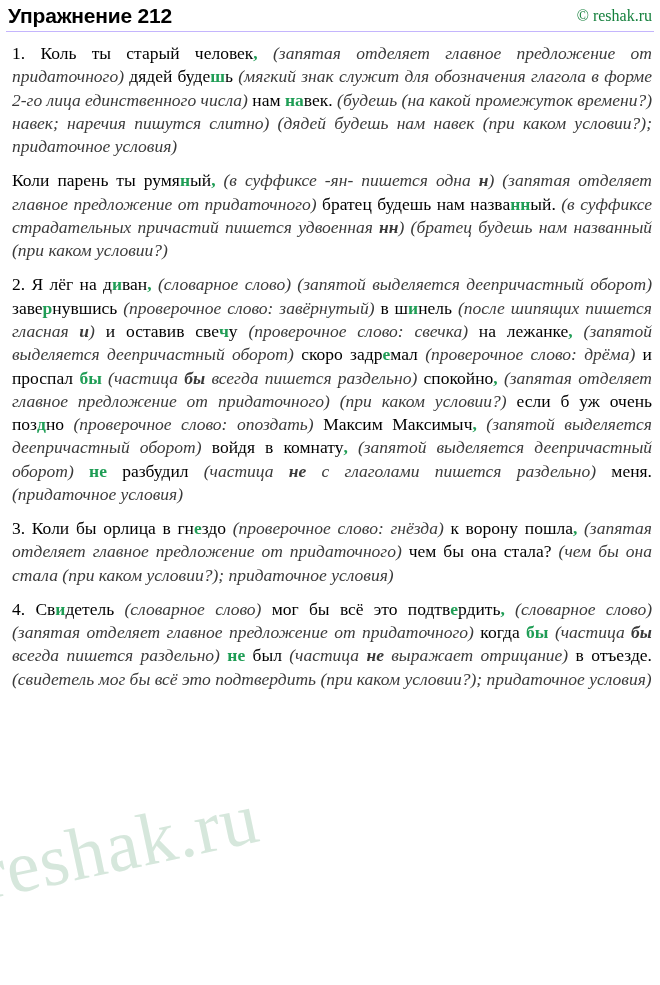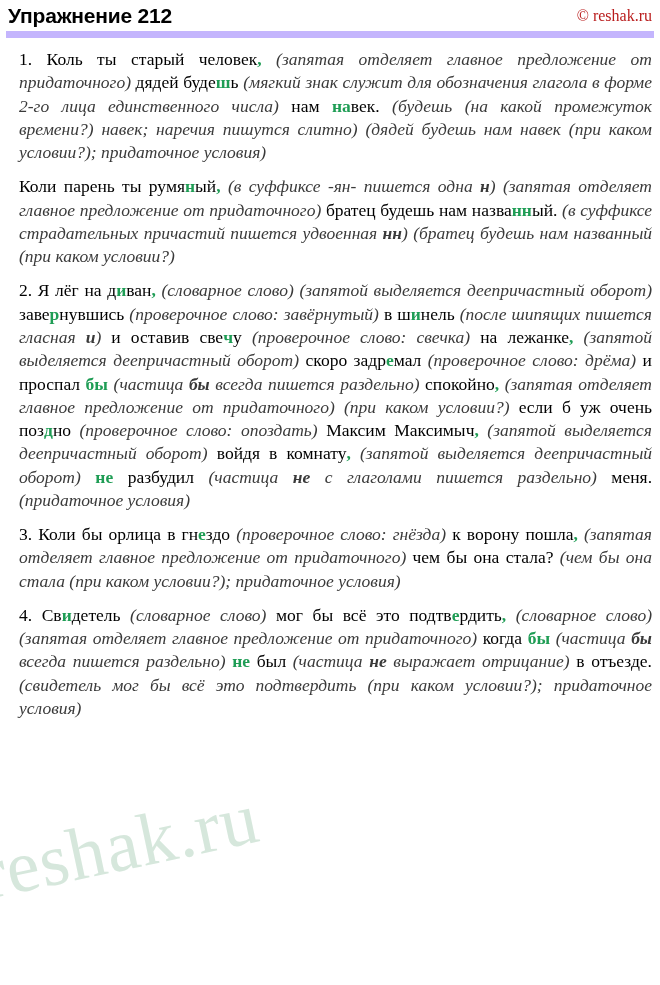--- a/index.html
+++ b/index.html
@@ -20,42 +20,42 @@
     position: relative;
     width: 660px;
     height: 985px;
     padding: 0 6px;
   }
   .header {
     display: flex;
     align-items: flex-start;
     justify-content: space-between;
     padding: 4px 2px 0 2px;
-    border-bottom: 7px solid #c4b5fd;
+    border-bottom: 1px solid #c4b5fd;
     padding-bottom: 4px;
   }
   .title {
     font-family: "Liberation Sans", sans-serif;
     font-size: 21px;
     font-weight: bold;
     line-height: 1.1;
     letter-spacing: -0.2px;
   }
   .copyright {
     font-family: "Liberation Serif", serif;
     font-size: 16px;
-    color: #b91c1c;
+    color: #15803d;
     white-space: nowrap;
     padding-top: 3px;
   }
   .body-area {
     padding: 10px 2px 0 2px;
   }
   p.para {
-    margin: 0 0 11px 11px;
+    margin: 0 0 11px 4px;
     font-size: 17.5px;
     line-height: 1.33;
     text-align: justify;
     text-justify: inter-word;
   }
   p.para:last-child { margin-bottom: 0; }
   .hint {
     font-style: italic;
     color: #3a3a3a;
   }

